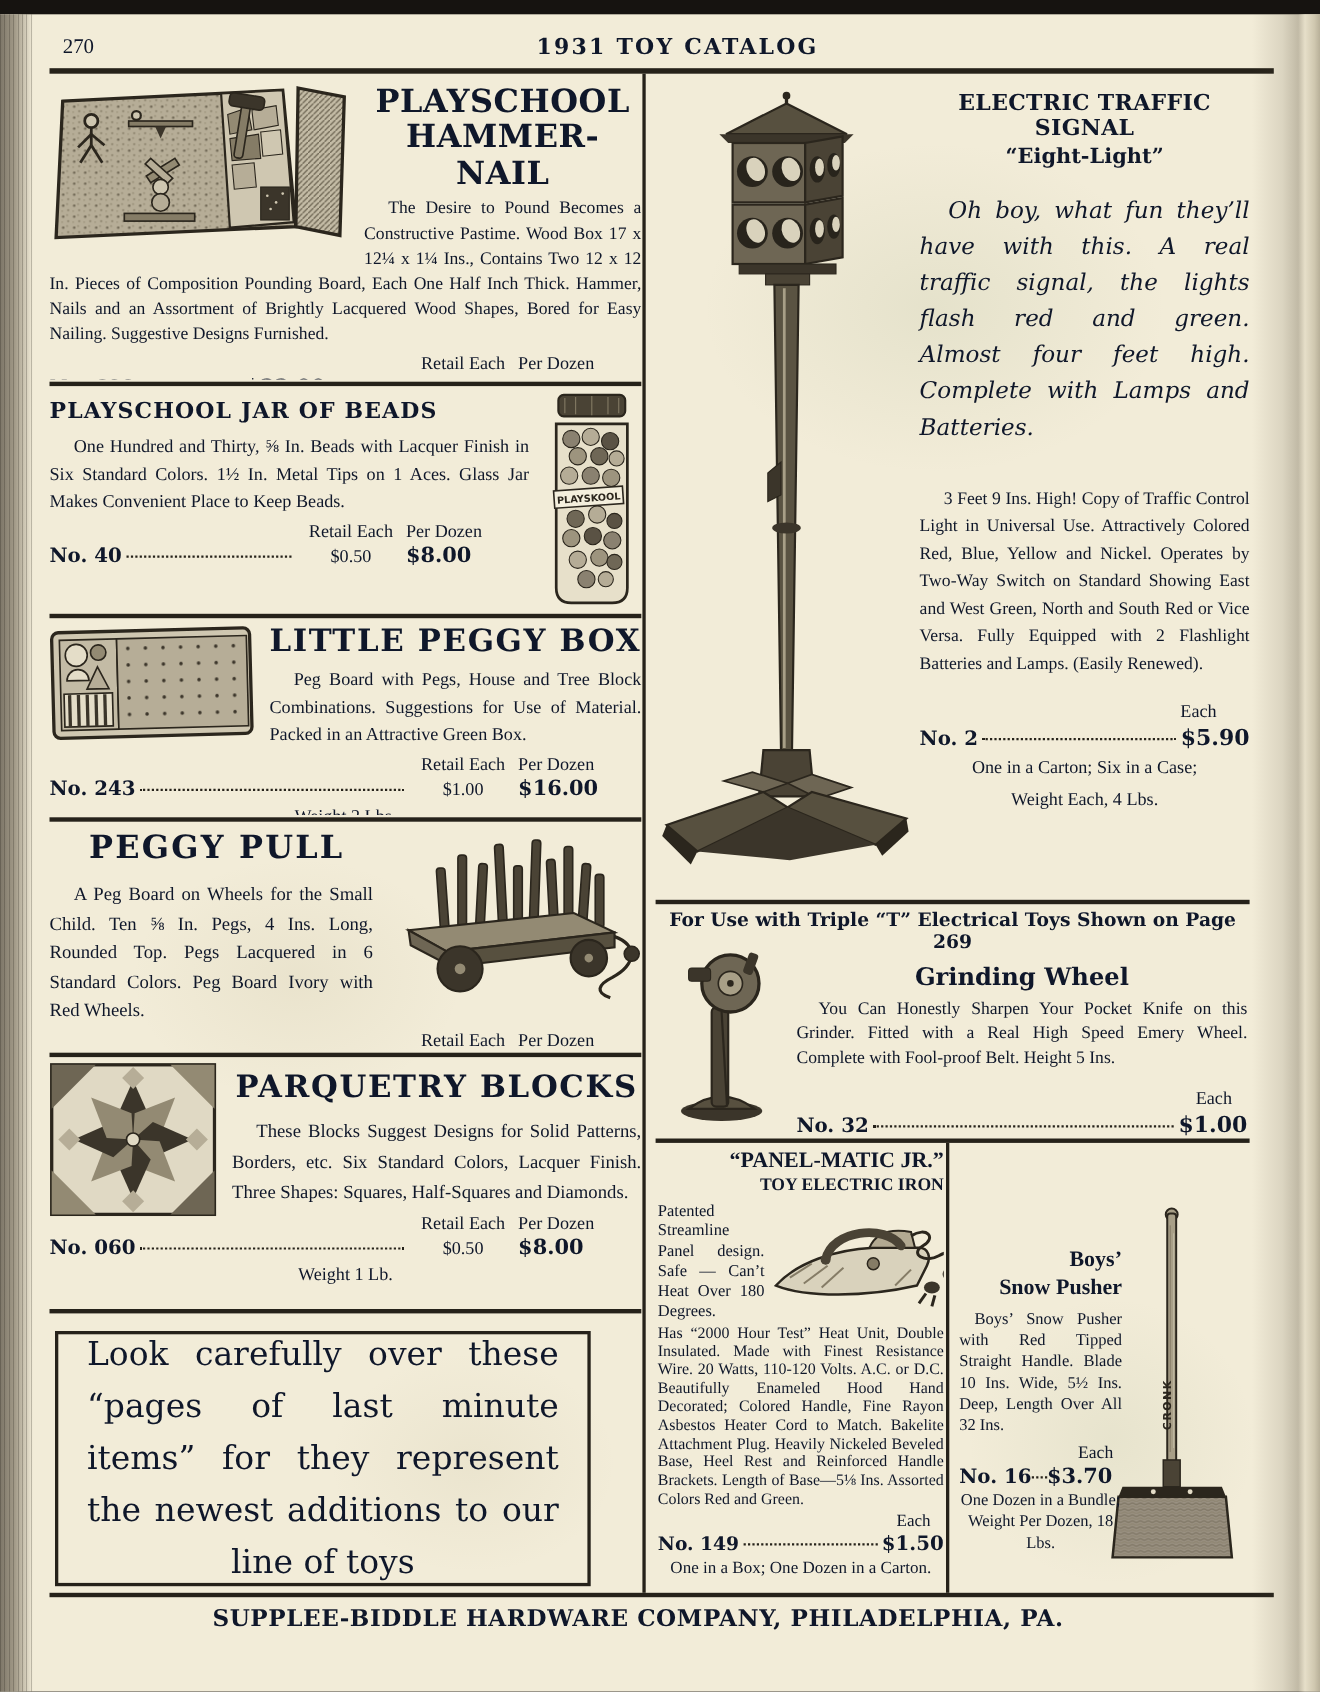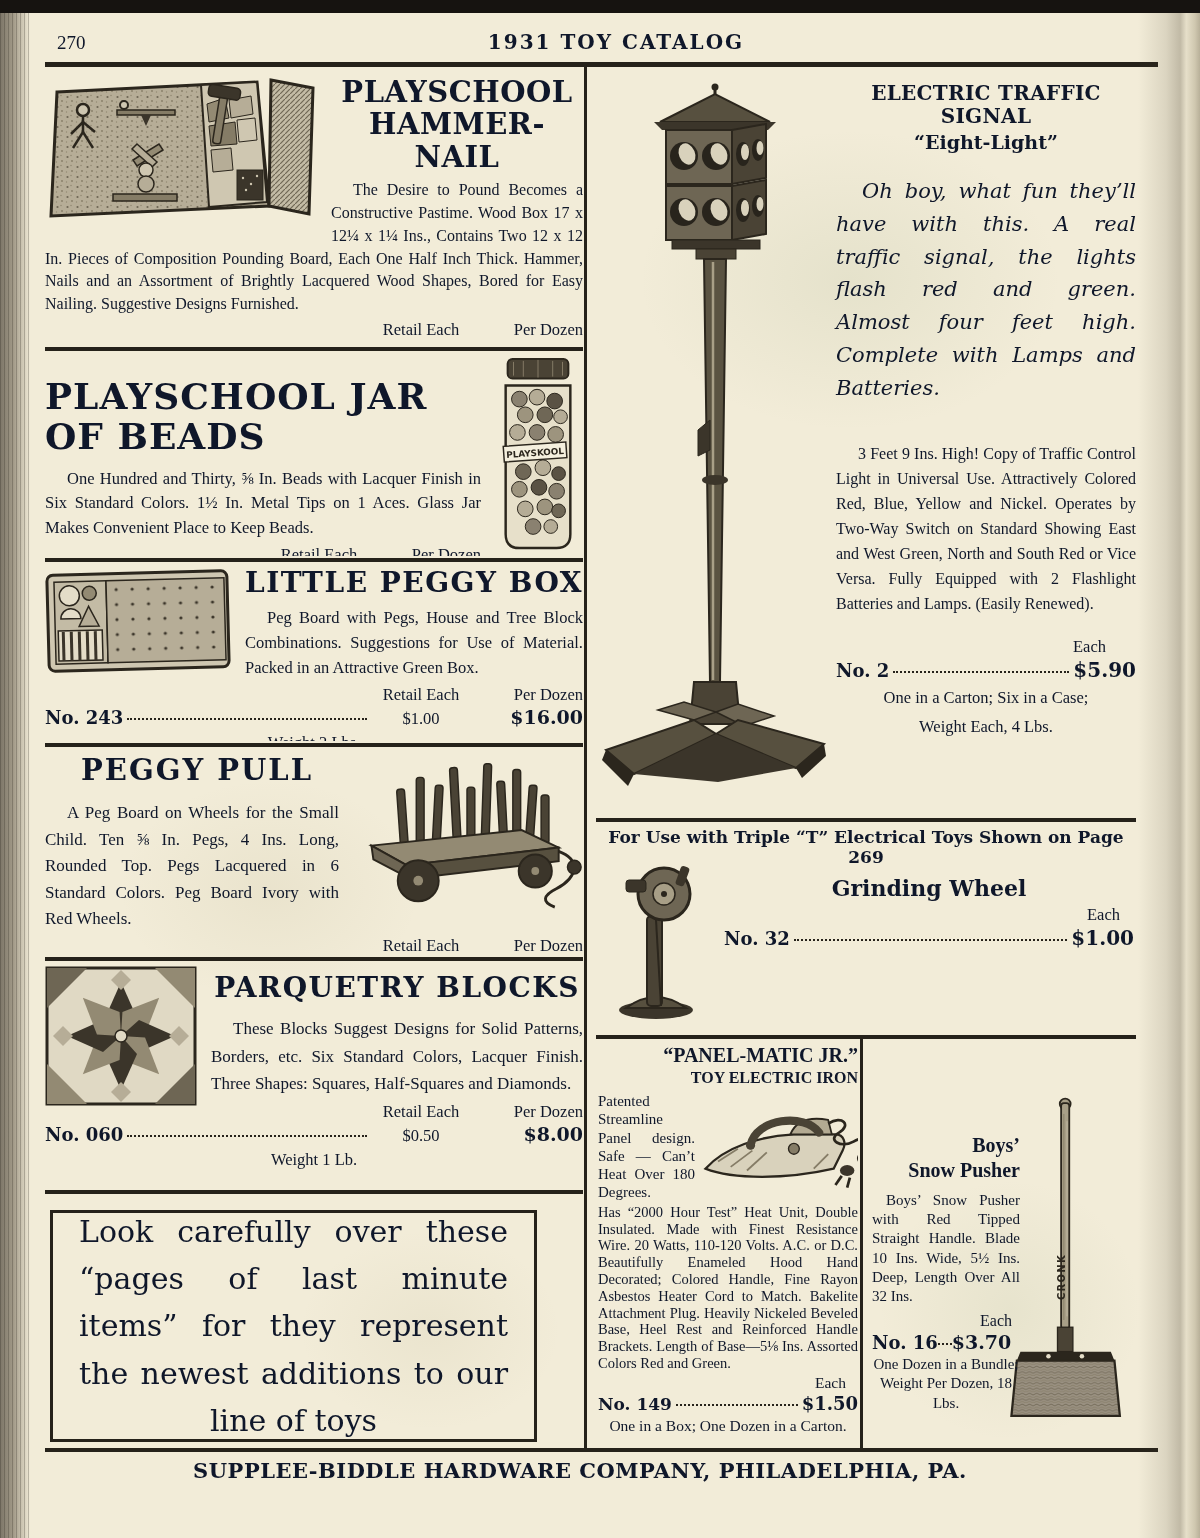--- a/index.html
+++ b/index.html
@@ -22,21 +22,21 @@
   .headtitle{position:absolute;left:20px;top:30px;width:1120px;text-align:center;
      font-family:"DejaVu Serif",serif;font-weight:bold;font-size:20px;letter-spacing:2px;margin-left:36px;}
   .foot{position:absolute;left:20px;top:1458px;width:1120px;text-align:center;
      font-family:"DejaVu Serif",serif;font-weight:bold;font-size:21px;letter-spacing:.5px;}
 
   .bigtitle{font-family:"DejaVu Serif",serif;font-weight:bold;text-align:center;line-height:1.12;letter-spacing:.5px;}
   .bp{font-size:16.5px;line-height:1.5;text-align:justify;}
   .ind{text-indent:22px;}
   .phead{display:flex;justify-content:flex-end;font-size:16.5px;margin-top:4px;}
   .cr{width:100px;text-align:center;}
-  .cd{width:112px;text-align:right;}
+  .cd{width:112px;text-align:left;}
   .prow{display:flex;align-items:baseline;font-size:16.5px;margin-top:1px;}
   .pno{font-weight:bold;font-size:18px;font-family:"DejaVu Serif",serif;white-space:nowrap;}
   .leader{flex:1;border-bottom:2.5px dotted #26221a;transform:translateY(-4px);margin:0 4px;}
   .pricebold{font-weight:bold;font-size:19px;font-family:"DejaVu Serif",serif;}
   .pweight{text-align:center;font-size:16.5px;margin-top:4px;}
   .eachlbl{text-align:right;font-size:16.5px;}
   .packing{text-align:center;font-size:16.5px;margin-top:5px;line-height:1.3;}
 
   .img-l{float:left;margin:4px 14px 4px 0;}
   .img-r{float:right;margin:4px 0 4px 12px;}
@@ -189,21 +189,21 @@
           <circle cx="52" cy="154" r="8" fill="#9d947e"></circle>
         <circle cx="66" cy="158" r="7" fill="#6f6756"></circle>
           <circle cx="40" cy="174" r="8" fill="#8a8170"></circle>
         <circle cx="58" cy="174" r="7" fill="#b5ac96"></circle>
       </g>
       <g transform="rotate(-4 42 98)">
         <rect x="10" y="90" width="64" height="16" fill="#f4efdd" stroke="#2b261d" stroke-width="1.5"></rect>
         <text x="42" y="102" text-anchor="middle" font-size="9" font-family="DejaVu Sans,sans-serif" font-weight="bold" fill="#2b261d">PLAYSKOOL</text>
       </g>
     </svg>
-    <div class="bigtitle" style="font-size:36px;text-align:left;padding-top:24px;letter-spacing:1px;">PLAYSCHOOL JAR OF BEADS</div>
+    <div class="bigtitle" style="font-size:20px;text-align:left;padding-top:10px;letter-spacing:1px;">PLAYSCHOOL JAR OF BEADS</div>
     <p class="bp ind" style="margin:10px 0 0 0;">One Hundred and Thirty, ⅝ In. Beads with Lacquer Finish in Six Standard Colors. 1½ In. Metal Tips on 1 Aces. Glass Jar Makes Convenient Place to Keep Beads.</p>
     <div class="phead">
       <span class="cr">Retail Each</span>
       <span class="cd">Per Dozen</span>
     </div>
     <div class="prow">
       <span class="pno">No. 40</span>
       <span class="leader"></span>
       <span class="cr">$0.50</span>
       <span class="cd pricebold">$8.00</span>
@@ -397,20 +397,21 @@
       <rect x="35" y="56" width="15" height="90" rx="4" fill="#4a4335" stroke="#2b261d" stroke-width="2"></rect>
       <circle cx="52" cy="34" r="26" fill="#6e6654" stroke="#2b261d" stroke-width="3"></circle>
       <circle cx="52" cy="34" r="11" fill="#a89f87" stroke="#2b261d" stroke-width="1.5"></circle>
       <circle cx="52" cy="34" r="3" fill="#2b261d"></circle>
       <rect x="14" y="20" width="20" height="12" rx="3" fill="#3b352a" stroke="#2b261d"></rect>
       <rect x="66" y="6" width="9" height="20" rx="3" fill="#3b352a" transform="rotate(20 70 16)"></rect>
       <line x1="44" y1="60" x2="49" y2="146" stroke="#2b261d" stroke-width="2"></line>
     </svg>
     <div class="gw-body">
       <div class="gw-title">Grinding Wheel</div>
+      <p class="gw-para">You Can Honestly Sharpen Your Pocket Knife on this Grinder. Fitted with a Real High Speed Emery Wheel. Complete with Fool-proof Belt. Height 5 Ins.</p>
       <div class="eachlbl" style="margin-top:4px;padding-right:14px;">Each</div>
       <div class="prow">
         <span class="pno">No. 32</span>
         <span class="leader"></span>
         <span class="pricebold" style="font-size:20px;">$1.00</span>
       </div>
 
     </div>
   </div>
 

